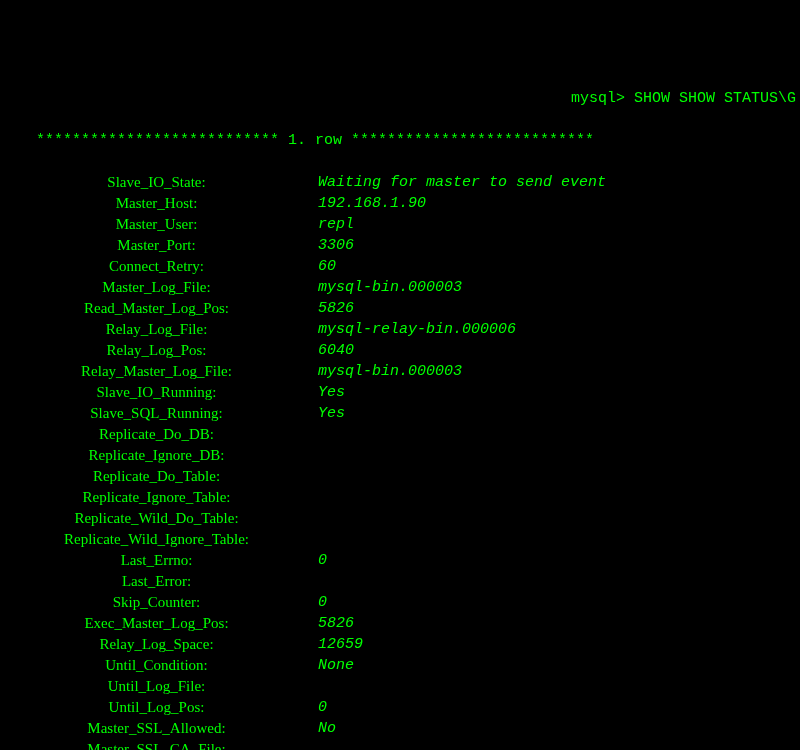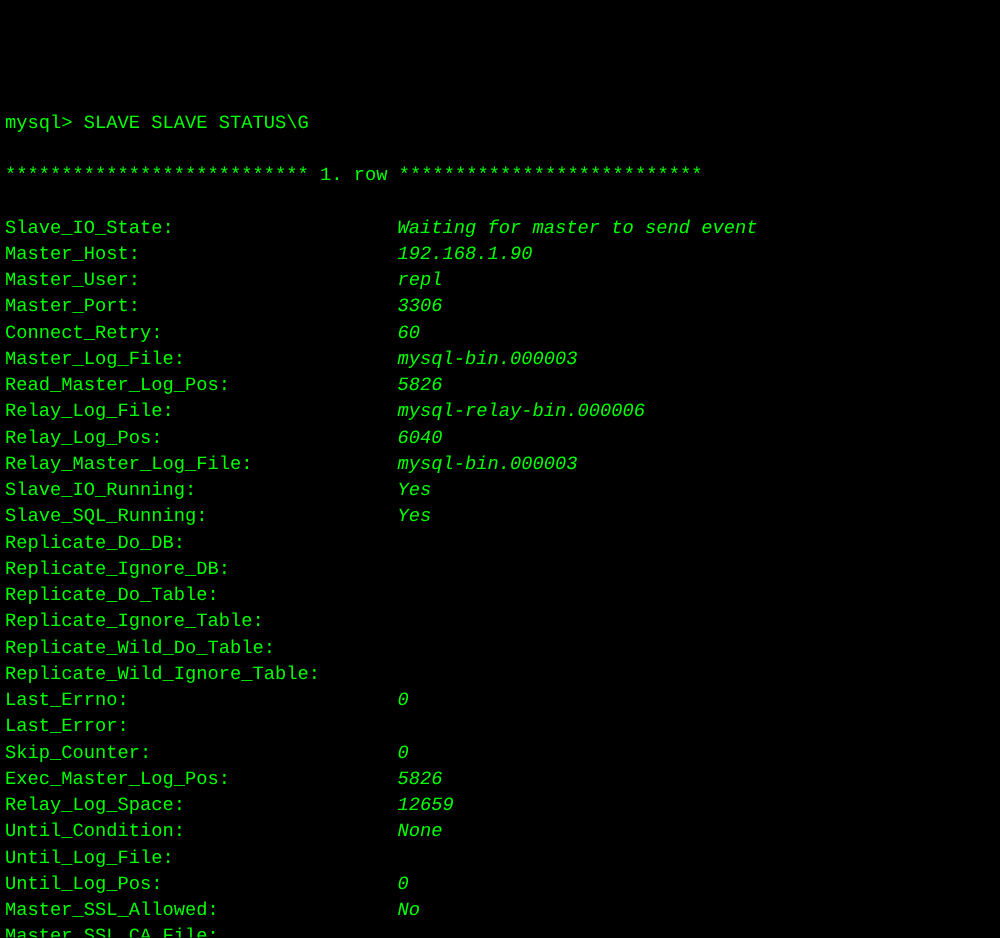--- a/index.html
+++ b/index.html
@@ -11,41 +11,44 @@
       padding: 4px;
       white-space: pre;
       line-height: 1.4;
       width: 800px;
       height: 750px;
       overflow: hidden;
       box-sizing: border-box;
     }
     .prompt-line {
       display: flex;
+      justify-content: flex-end;
     }
     .row-separator {
       display: block;
+      margin-left: 32px;
     }
     .field-row {
       display: flex;
     }
     .field-label {
       display: inline-block;
       width: 305px;
-      text-align: left;
+      text-align: center;
+      font-family: Liberation Serif, serif;
     }
     .field-value {
       display: inline-block;
       padding-left: 0;
       font-style: italic;
     }
   </style>
 </head>
 <body>
 
 
 
-<div class="prompt-line"><span>mysql&gt; </span><span>SLAVE SLAVE STATUS\G</span></div>
+<div class="prompt-line"><span>mysql&gt; </span><span>SHOW SHOW STATUS\G</span></div>
 <div class="row-separator">*************************** 1. row ***************************</div>
 <div id="fields-container"><div class="field-row"><span class="field-label">Slave_IO_State:</span><span class="field-value"> Waiting for master to send event</span></div><div class="field-row"><span class="field-label">Master_Host:</span><span class="field-value"> 192.168.1.90</span></div><div class="field-row"><span class="field-label">Master_User:</span><span class="field-value"> repl</span></div><div class="field-row"><span class="field-label">Master_Port:</span><span class="field-value"> 3306</span></div><div class="field-row"><span class="field-label">Connect_Retry:</span><span class="field-value"> 60</span></div><div class="field-row"><span class="field-label">Master_Log_File:</span><span class="field-value"> mysql-bin.000003</span></div><div class="field-row"><span class="field-label">Read_Master_Log_Pos:</span><span class="field-value"> 5826</span></div><div class="field-row"><span class="field-label">Relay_Log_File:</span><span class="field-value"> mysql-relay-bin.000006</span></div><div class="field-row"><span class="field-label">Relay_Log_Pos:</span><span class="field-value"> 6040</span></div><div class="field-row"><span class="field-label">Relay_Master_Log_File:</span><span class="field-value"> mysql-bin.000003</span></div><div class="field-row"><span class="field-label">Slave_IO_Running:</span><span class="field-value"> Yes</span></div><div class="field-row"><span class="field-label">Slave_SQL_Running:</span><span class="field-value"> Yes</span></div><div class="field-row"><span class="field-label">Replicate_Do_DB:</span><span class="field-value"> </span></div><div class="field-row"><span class="field-label">Replicate_Ignore_DB:</span><span class="field-value"> </span></div><div class="field-row"><span class="field-label">Replicate_Do_Table:</span><span class="field-value"> </span></div><div class="field-row"><span class="field-label">Replicate_Ignore_Table:</span><span class="field-value"> </span></div><div class="field-row"><span class="field-label">Replicate_Wild_Do_Table:</span><span class="field-value"> </span></div><div class="field-row"><span class="field-label">Replicate_Wild_Ignore_Table:</span><span class="field-value"> </span></div><div class="field-row"><span class="field-label">Last_Errno:</span><span class="field-value"> 0</span></div><div class="field-row"><span class="field-label">Last_Error:</span><span class="field-value"> </span></div><div class="field-row"><span class="field-label">Skip_Counter:</span><span class="field-value"> 0</span></div><div class="field-row"><span class="field-label">Exec_Master_Log_Pos:</span><span class="field-value"> 5826</span></div><div class="field-row"><span class="field-label">Relay_Log_Space:</span><span class="field-value"> 12659</span></div><div class="field-row"><span class="field-label">Until_Condition:</span><span class="field-value"> None</span></div><div class="field-row"><span class="field-label">Until_Log_File:</span><span class="field-value"> </span></div><div class="field-row"><span class="field-label">Until_Log_Pos:</span><span class="field-value"> 0</span></div><div class="field-row"><span class="field-label">Master_SSL_Allowed:</span><span class="field-value"> No</span></div><div class="field-row"><span class="field-label">Master_SSL_CA_File:</span><span class="field-value"> </span></div></div>
 
 
 
 
 </body></html>

